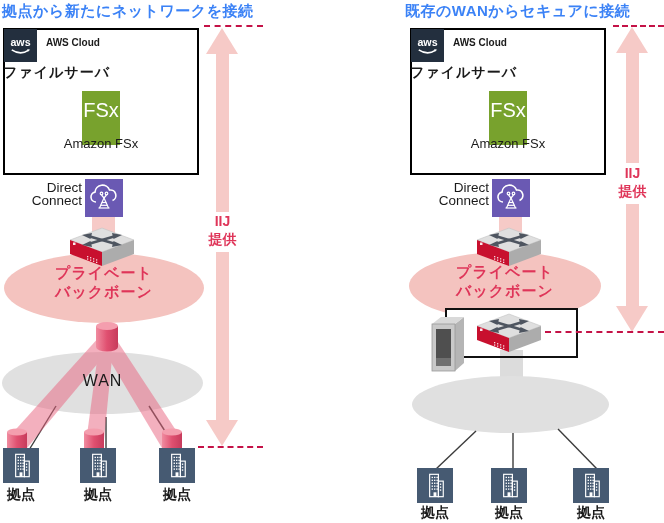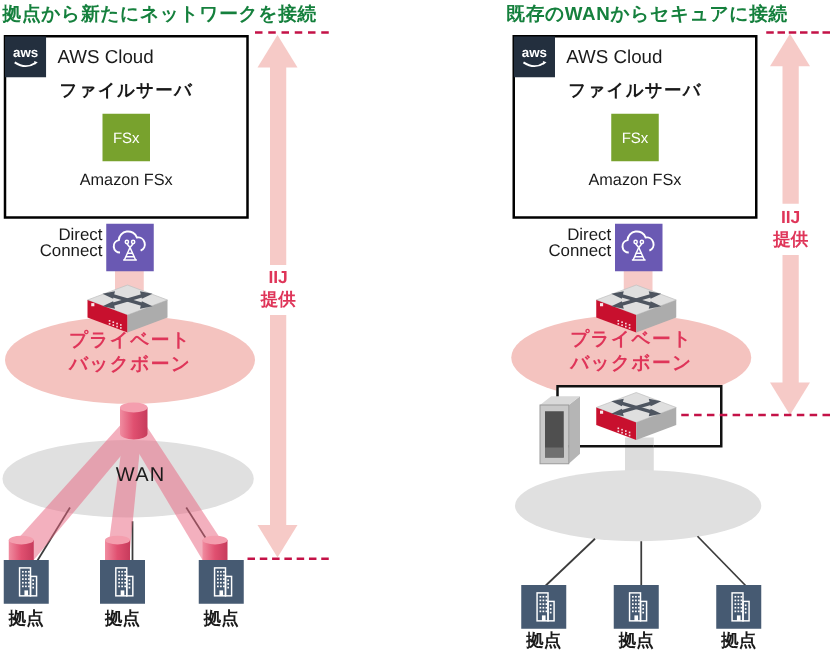--- a/index.html
+++ b/index.html
@@ -1,25 +1,25 @@
 <!DOCTYPE html>
 <html><head>
 <meta charset="utf-8">
 <style>
   html,body{margin:0;padding:0;background:#fff;}
   .canvas{position:relative;width:664px;height:523px;background:#fff;overflow:hidden;
           font-family:"Liberation Sans","DejaVu Sans",sans-serif;color:#1a1a1a;}
   .abs{position:absolute;}
-  .title{position:absolute;font-size:15px;font-weight:bold;color:#15803d;letter-spacing:.5px;white-space:nowrap;text-align:center;}
+  .title{position:absolute;font-size:15px;font-weight:bold;color:#3b82f6;letter-spacing:.5px;white-space:nowrap;text-align:center;}
   .awsbox{position:absolute;width:196px;height:147px;border:2px solid #000;background:#fff;box-sizing:border-box;}
   .awslogo{position:absolute;width:33px;height:33px;}
-  .awscloud-label{position:absolute;font-size:15px;}
-  .fileserver{position:absolute;width:196px;text-align:center;font-size:14px;font-weight:bold;letter-spacing:1px;}
-  .fsx{position:absolute;width:38px;height:38px;background:#78A22D;color:#fff;text-align:center;
-       line-height:38px;font-size:12px;}
+  .awscloud-label{position:absolute;font-size:10px;font-weight:bold;}
+  .fileserver{position:absolute;width:196px;font-size:14px;font-weight:bold;letter-spacing:1px;}
+  .fsx{position:absolute;width:38px;height:54px;background:#78A22D;color:#fff;text-align:center;
+       line-height:38px;font-size:20px;}
   .fsxcap{position:absolute;width:196px;text-align:center;font-size:13px;}
   .dclabel{position:absolute;width:72px;text-align:right;font-size:13.5px;line-height:13px;}
   .dcicon{position:absolute;width:38px;height:38px;background:#6A59B3;}
   .band{position:absolute;background:#F6CAC7;}
   .gband{position:absolute;background:#DCDCDC;}
   .pellipse{position:absolute;background:#F4C3BF;border-radius:50%;}
   .gellipse{position:absolute;background:#E0E0E0;border-radius:50%;}
   .bbtext{position:absolute;text-align:center;font-size:15px;font-weight:bold;color:#DF3559;line-height:19px;letter-spacing:1px;}
   .wantext{position:absolute;text-align:center;font-size:16px;letter-spacing:1px;}
   .shaft{position:absolute;width:13px;background:#F6CAC7;}
@@ -55,21 +55,21 @@
       <polygon points="100,336 114,344 27,448 8,438"></polygon>
       <polygon points="100,338 114,338 103,450 85,450"></polygon>
       <polygon points="100,344 114,336 181,438 162,448"></polygon>
     </g>
   </svg>
 
   <div class="bbtext" style="left:4px;top:263px;width:200px;">
     <div>プライベート</div>
     <div>バックボーン</div>
   </div>
-  <div class="wantext" style="left:12px;top:372px;width:201px;">WAN</div>
+  <div class="wantext" style="left:2px;top:372px;width:201px;">WAN</div>
 
   <svg class="abs" style="left:95px;top:321px;" width="24" height="32" viewBox="0 0 24 32">
     <defs>
         <linearGradient id="cylg" x1="0" y1="0" x2="1" y2="0">
       <stop offset="0" stop-color="#F08CA0"></stop>
           <stop offset="0.5" stop-color="#E05070"></stop>
           <stop offset="1" stop-color="#C73B5C"></stop>
     </linearGradient>
       </defs>
     <path d="M1,5 L1,26 A11,4.5 0 0 0 23,26 L23,5 Z" fill="url(#cylg)"></path>

